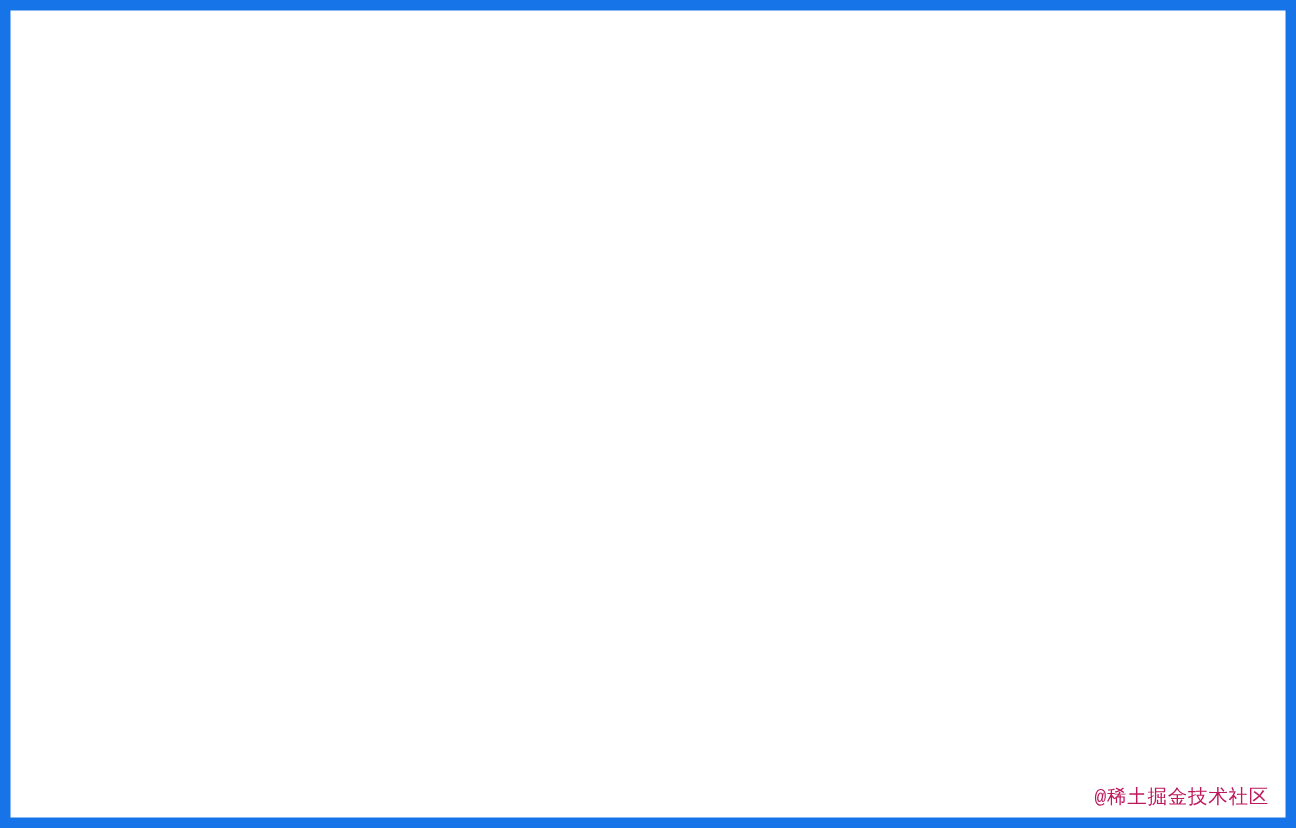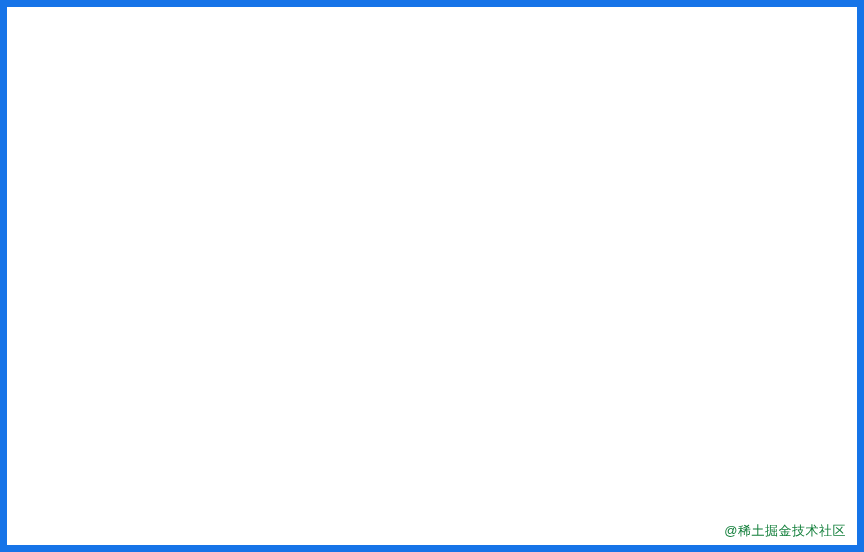--- a/index.html
+++ b/index.html
@@ -51,23 +51,23 @@
     font-weight: bold;
     fill: #c9d6e4;
     opacity: 0.55;
     text-anchor: middle;
     dominant-baseline: middle;
   }
   .credit {
     position: absolute;
     right: 18px;
     bottom: 12px;
-    font-family: Liberation Sans, sans-serif;
+    font-family: Liberation Mono, monospace;
     font-size: 13px;
-    color: #15803d;
+    color: #be185d;
     z-index: 30;
     white-space: nowrap;
     letter-spacing: 0.5px;
   }
 </style>
 </head>
 <body>
 
 <div id="canvas">
 

